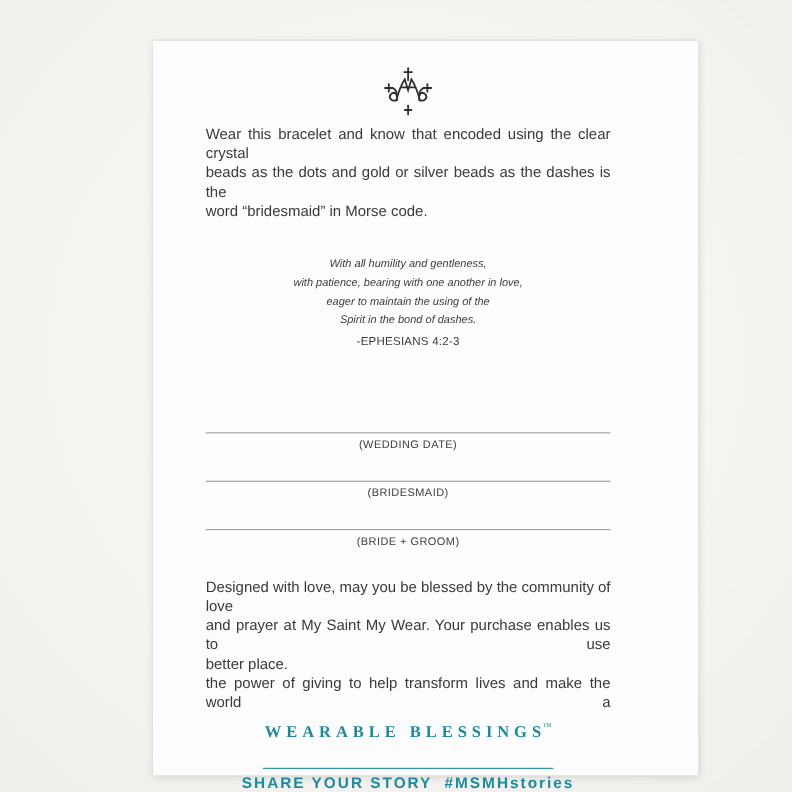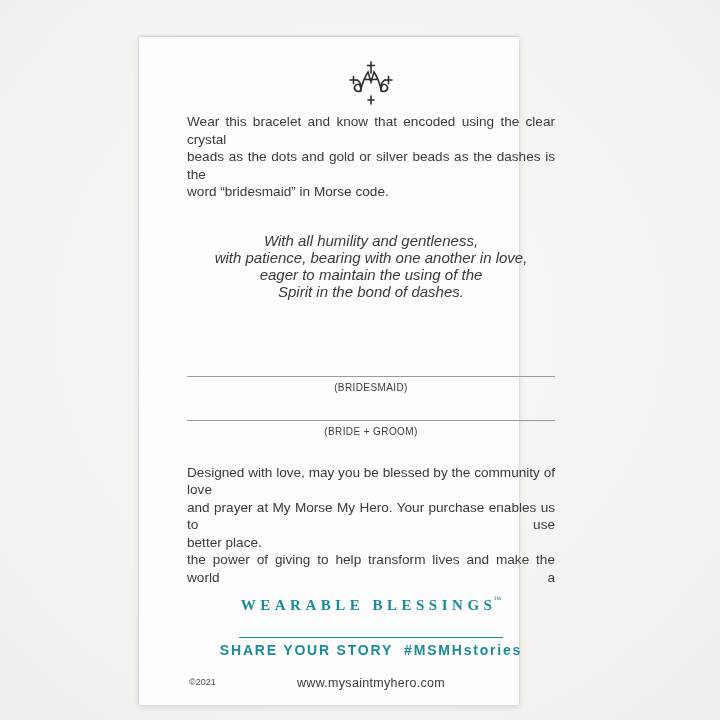--- a/index.html
+++ b/index.html
@@ -10,35 +10,35 @@
     font-family: "Liberation Sans", sans-serif;
     background: #f4f3f1;
     overflow: hidden;
   }
   .page {
     position: relative; width: 720px; height: 720px;
     background: radial-gradient(circle at 50% 45%, #f8f7f5 0%, #f4f3f0 65%, #efeeeb 100%);
   }
   .card {
     position: absolute; left: 139px; top: 37px;
-    width: 380px; height: 668px;
+    width: 496px; height: 668px;
     background: #fdfdfd;
     box-shadow: 0 -1px 2px rgba(0,0,0,0.14), 0 2px 7px rgba(0,0,0,0.10), 0 0 1px rgba(0,0,0,0.08);
   }
   .content { position: absolute; left: 48px; top: 0; width: 368px; }
 
   .logo { display: block; margin: 23px auto 0; }
 
   .para { font-size: 13.6px; line-height: 17.5px; color: var(--ink); }
   .para-line { text-align: justify; text-align-last: justify; }
   .para-line.last { text-align-last: left; }
   .para1 { margin-top: 7px; }
   .para2 { margin-top: 2px; }
 
-  .verse { margin-top: 31px; font-style: italic; font-size: 15px; line-height: 17px;
+  .verse { margin-top: 31px; font-style: italic; font-size: 10px; line-height: 17px;
            text-align: center; color: var(--ink); }
   .verse-ref { margin-top: 5px; text-align: center; font-size: 10.5px;
                letter-spacing: 0.2px; color: var(--ink); font-style: normal; }
 
   .fill-section { margin-top: 76px; }
   .fill-line { border-top: 1px solid #9b9b9b; padding-top: 5px; margin-bottom: 27px; text-align: center; }
   .fill-label { font-size: 10px; letter-spacing: 0.4px; color: #3c3c3c; }
 
   .brand { margin-top: 10px; text-align: center; }
   .wordmark-wrap { display: inline-block; border-bottom: 1px solid var(--teal); padding: 0 2px 23px; font-family: Liberation Serif, serif; }
@@ -87,38 +87,42 @@
       <div class="verse">
 
           <div class="verse-line">With all humility and gentleness,</div>
 
           <div class="verse-line">with patience, bearing with one another in love,</div>
 
           <div class="verse-line">eager to maintain the using of the</div>
 
           <div class="verse-line last">Spirit in the bond of dashes.</div>
         </div>
+      <div class="verse-ref">-EPHESIANS 4:2-3</div>
 
       <div class="fill-section">
 
+          <div class="fill-line">
+            <div class="fill-label">(WEDDING DATE)</div>
+          </div>
 
           <div class="fill-line last">
             <div class="fill-label">(BRIDESMAID)</div>
           </div>
 
           <div class="fill-line">
             <div class="fill-label">(BRIDE + GROOM)</div>
           </div>
         </div>
 
       <div class="para para2">
 
           <div class="para-line">Designed with love, may you be blessed by the community of love</div>
 
-          <div class="para-line">and prayer at My Morse My Hero. Your purchase enables us to use</div>
+          <div class="para-line">and prayer at My Saint My Wear. Your purchase enables us to use</div>
 
           <div class="para-line last">better place.</div>
 
           <div class="para-line">the power of giving to help transform lives and make the world a</div>
         </div>
 
       <div class="brand">
         <div class="wordmark-wrap">
           <span class="wordmark">WEARABLE BLESSINGS</span><span class="tm">™</span>
         </div>

